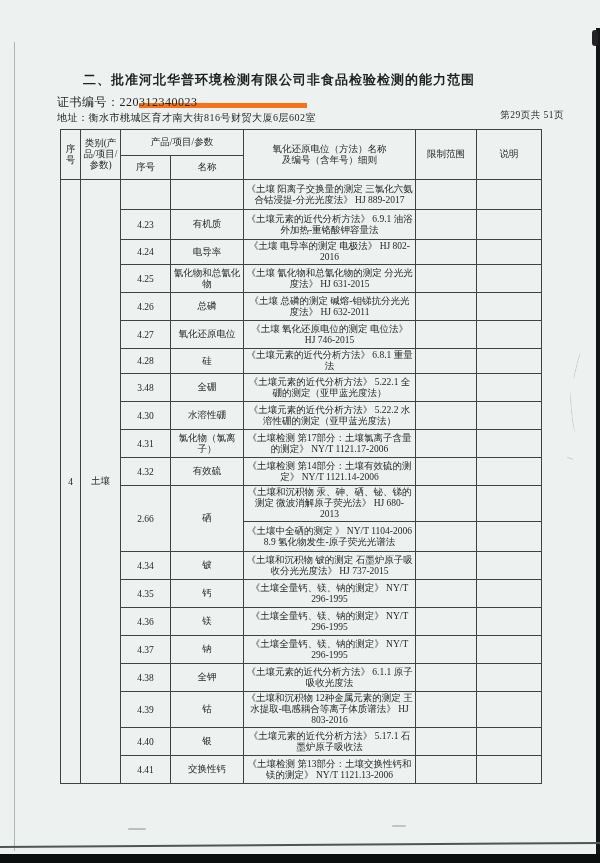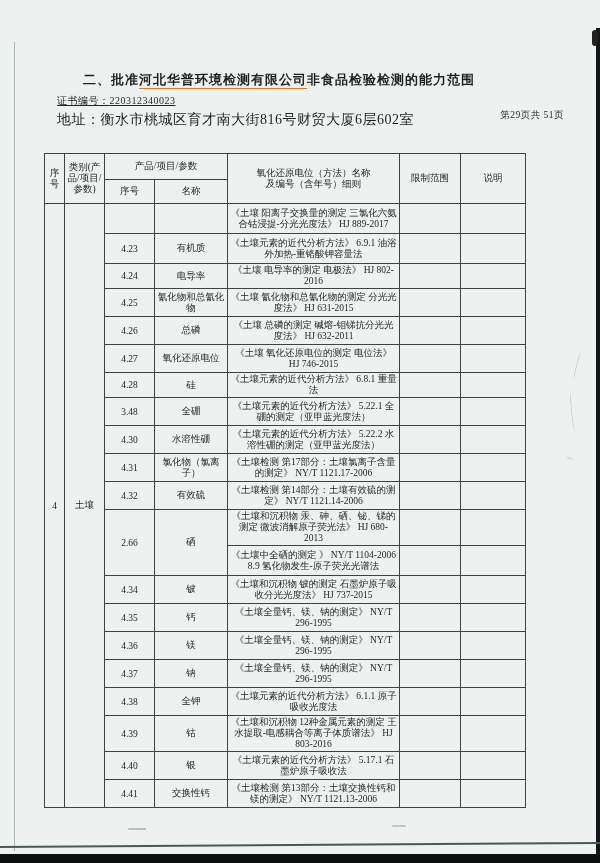--- a/index.html
+++ b/index.html
@@ -19,28 +19,28 @@
   .pencil-a{right:20px;top:352px;width:3px;height:28px;border-left:1.5px solid #7d888c;transform:rotate(14deg);border-radius:40%;}
   .pencil-b{right:24px;top:392px;width:4px;height:40px;border-left:1.5px solid #828d90;transform:rotate(-6deg);border-radius:50%;}
   .pencil-c{right:26px;top:452px;width:6px;height:6px;border-bottom:1.5px solid #828d90;transform:rotate(20deg);}
   .smudge-a{position:absolute;left:128px;top:828px;width:18px;height:2px;background:rgba(90,100,100,.35);border-radius:2px;}
   .smudge-b{position:absolute;left:392px;top:825px;width:14px;height:2px;background:rgba(90,100,100,.3);border-radius:2px;}
   
   .doc-title{
     position:absolute; top:71px; left:0; right:42px; text-align:center;
     font-size:13px; font-weight:600; letter-spacing:1px; white-space:nowrap;
   }
-  .doc-title .company{border-bottom:1px solid #f97316; padding-bottom:1px;}
-  .cert-line{position:absolute; top:94px; left:57px; font-size:10px; letter-spacing:.5px;text-decoration:underline;}
-  .addr-line{position:absolute; top:111px; left:57px; font-size:14px; letter-spacing:.5px;}
+  .doc-title .company{border-bottom:5px solid #f97316; padding-bottom:16px;}
+  .cert-line{position:absolute; top:94px; left:57px; font-size:12px; letter-spacing:.5px;}
+  .addr-line{position:absolute; top:111px; left:57px; font-size:10px; letter-spacing:.5px;}
   .page-indicator{position:absolute; top:109px; right:36px; font-size:9.5px; letter-spacing:.5px;}
   
   table.cap{
-    position:absolute; top:129px; left:44px; width:481px;
-    border-collapse:collapse; table-layout:fixed;margin-top:24px;
+    position:absolute; top:129px; left:60px; width:481px;
+    border-collapse:collapse; table-layout:fixed;
   }
   table.cap td, table.cap th{
     border:1px solid #3d4244; padding:1px 2px;
     font-weight:normal; font-size:9.5px; text-align:center; vertical-align:middle;
     overflow:hidden;
   }
   th.h{line-height:11px;}
   .hdr-top{height:26px;}
   .hdr-bot{height:24px;}
   td.c-std{font-size:9px; line-height:11px; padding:2px 3px;}

